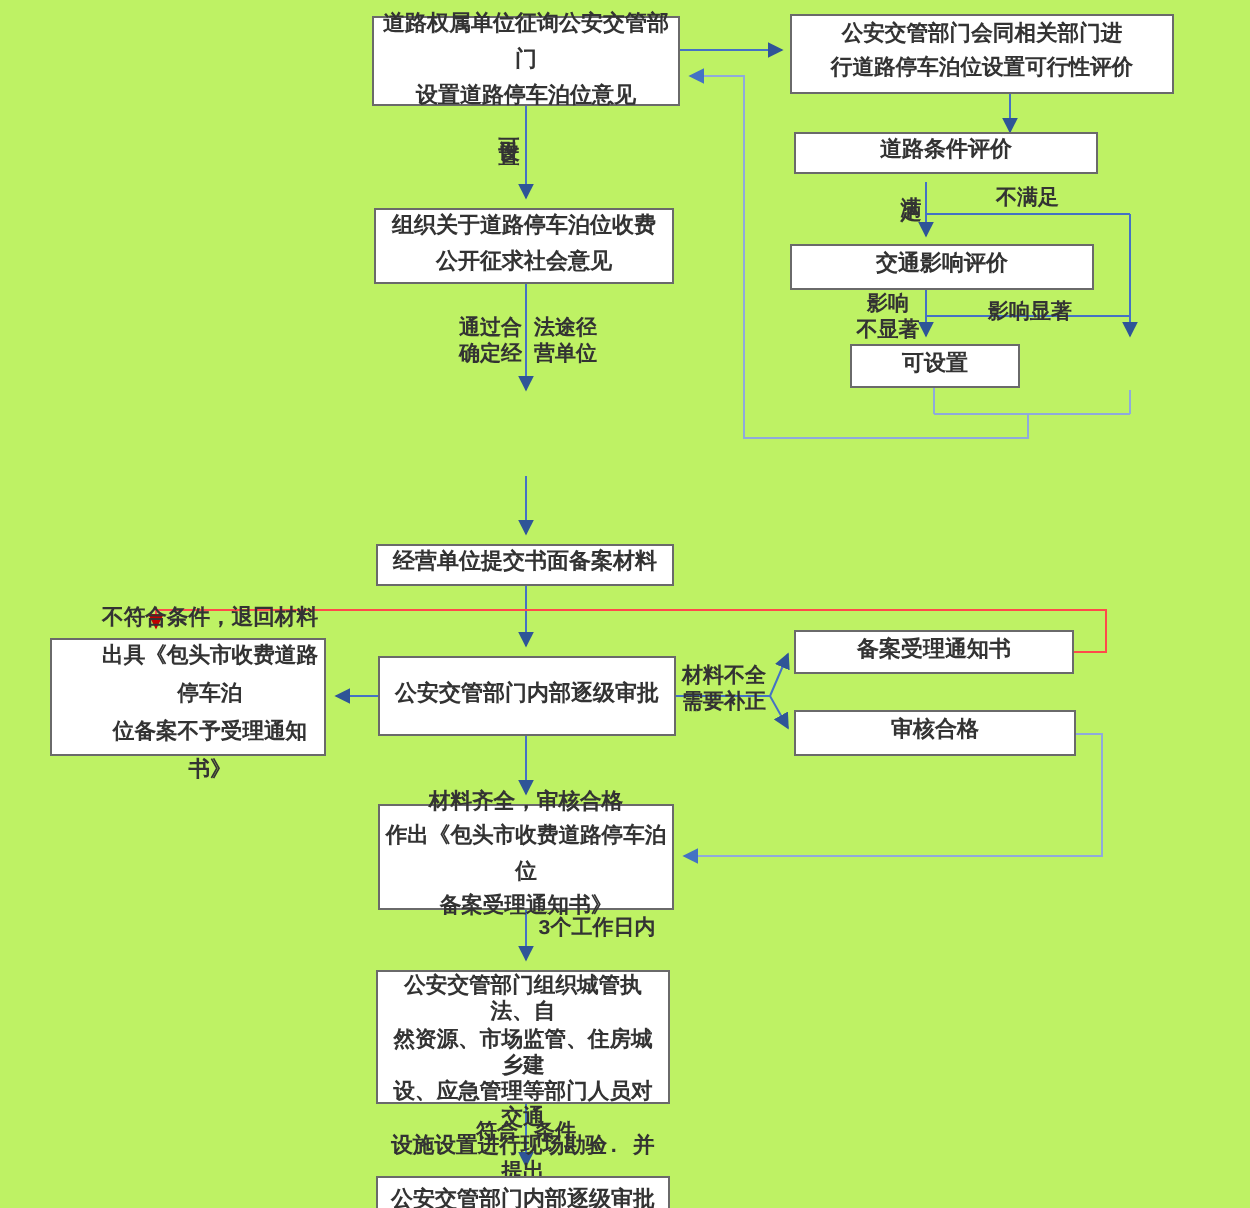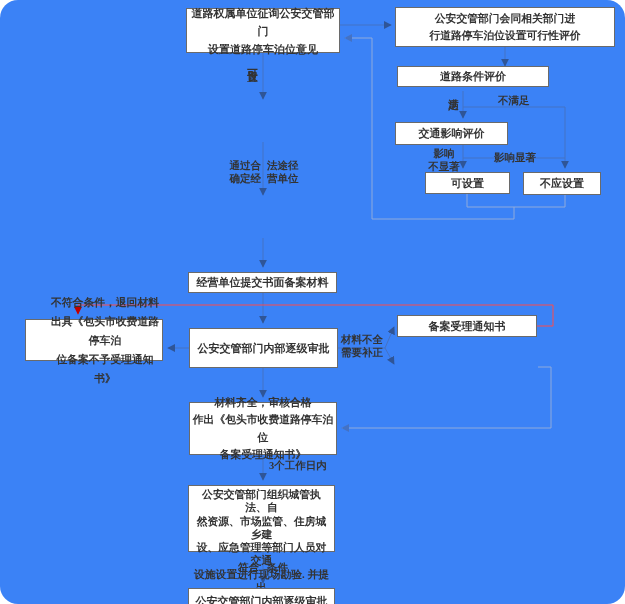--- a/index.html
+++ b/index.html
@@ -1,17 +1,17 @@
 <!DOCTYPE html>
 <html><head>
 <meta charset="utf-8">
 <style>
   html,body{margin:0;padding:0;background:#fff;}
-  #canvas{position:relative;width:625px;height:604px;background:#3b82f6;overflow:hidden;
-          font-family:Liberation Serif, serif;color:#333;border-radius:18px;}
+  #canvas{position:relative;width:625px;height:604px;background:#bef264;overflow:hidden;
+          font-family:Liberation Mono, monospace;color:#333;}
   .box{position:absolute;border:1px solid #6a6a6a;background:#fff;box-sizing:border-box;
        display:flex;align-items:center;justify-content:center;text-align:center;
        font-weight:bold;font-size:11px;line-height:18px;white-space:pre-line;z-index:2;}
   .box.small{line-height:13px;}
   .box.leftalign{justify-content:flex-start;text-align:center;line-height:13.3px;
        font-size:10.8px;padding:2px 5px;align-items:flex-start;}
   .box.reject{border-width:1.5px;line-height:19px;}
   .lbl{position:absolute;font-size:10.5px;font-weight:bold;color:#333;
        white-space:pre-line;line-height:13px;z-index:3;}
   .vlbl{writing-mode:vertical-rl;text-orientation:upright;letter-spacing:2px;}
@@ -63,32 +63,34 @@
       <path d="M514,207 V219 H372 V38 H345" marker-end="url(#ml)"></path>
       <path d="M538,367 H551 V428 H342" marker-end="url(#ml)"></path>
     </g>
     <g stroke="#ff4a4a" stroke-width="1" fill="none">
       <path d="M537,326 H553 V305 H78 V314" marker-end="url(#mr)"></path>
     </g>
   </svg>
 
   <div class="box" style="left:186px;top:8px;width:154px;height:45px;">道路权属单位征询公安交管部门
 设置道路停车泊位意见</div>
-  <div class="box small" style="left:395px;top:7px;width:220px;height:40px;line-height:17px;font-size:10.8px;">公安交管部门会同相关部门进
+  <div class="box small" style="left:395px;top:7px;width:192px;height:40px;line-height:17px;font-size:10.8px;">公安交管部门会同相关部门进
 行道路停车泊位设置可行性评价</div>
   <div class="box small" style="left:397px;top:66px;width:152px;height:21px;">道路条件评价</div>
-  <div class="box small" style="left:395px;top:122px;width:113px;height:23px;">交通影响评价</div>
+  <div class="box small" style="left:395px;top:122px;width:152px;height:23px;">交通影响评价</div>
   <div class="box small" style="left:425px;top:172px;width:85px;height:22px;">可设置</div>
-  <div class="box small" style="left:523px;top:172px;width:78px;height:23px;">不应设置</div>
+  <div class="box" style="left:187px;top:104px;width:150px;height:38px;">组织关于道路停车泊位收费
+公开征求社会意见</div>
   <div class="box small" style="left:188px;top:272px;width:149px;height:21px;">经营单位提交书面备案材料</div>
   <div class="box small" style="left:189px;top:328px;width:149px;height:40px;">公安交管部门内部逐级审批</div>
-  <div class="box reject" style="left:25px;top:319px;width:138px;height:42px;font-size:10.8px;padding-left:22px;">不符合条件，退回材料
+  <div class="box reject" style="left:25px;top:319px;width:138px;height:59px;font-size:10.8px;padding-left:22px;">不符合条件，退回材料
 出具《包头市收费道路停车泊
 位备案不予受理通知书》</div>
   <div class="box small" style="left:397px;top:315px;width:140px;height:22px;">备案受理通知书</div>
+  <div class="box small" style="left:397px;top:355px;width:141px;height:23px;">审核合格</div>
   <div class="box" style="left:189px;top:402px;width:148px;height:53px;line-height:17.5px;font-size:10.8px;">材料齐全，审核合格
 作出《包头市收费道路停车泊位
 备案受理通知书》</div>
   <div class="box leftalign" style="left:188px;top:485px;width:147px;height:67px;">公安交管部门组织城管执法、自
 然资源、市场监管、住房城乡建
 设、应急管理等部门人员对交通
 设施设置进行现场勘验. 并提出
 验收意见。</div>
   <div class="box small" style="left:188px;top:588px;width:147px;height:26px;align-items:flex-start;padding-top:6px;">公安交管部门内部逐级审批</div>
 

